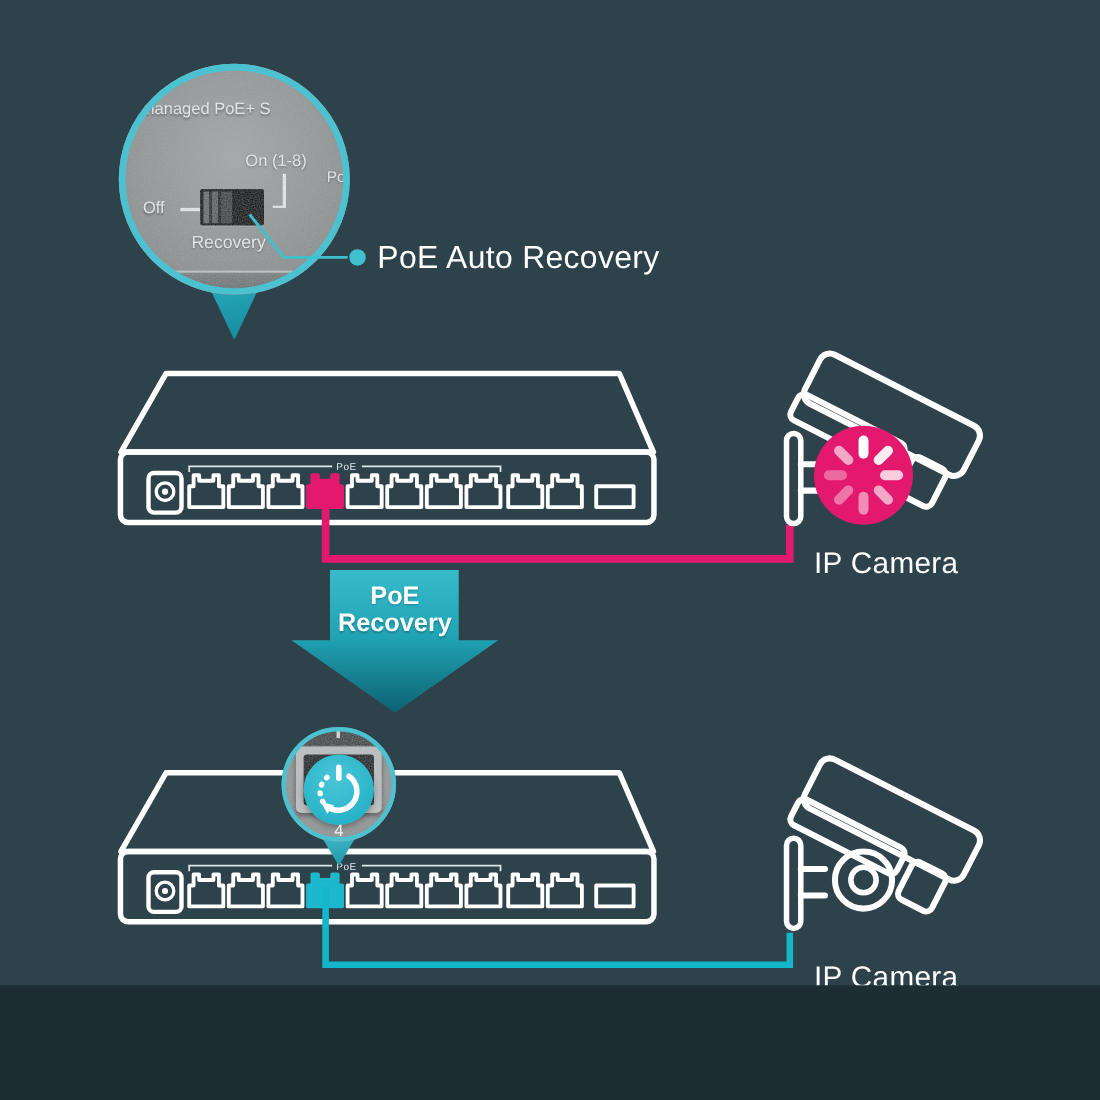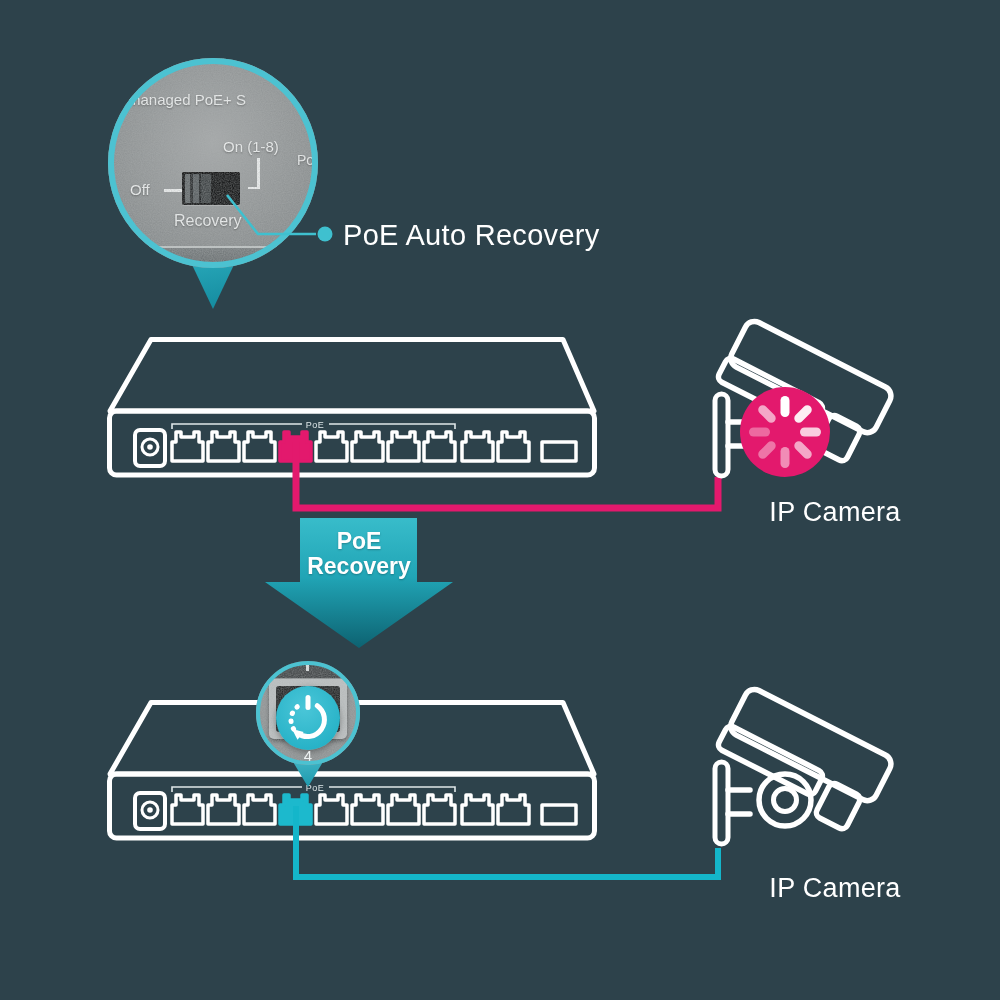--- a/index.html
+++ b/index.html
@@ -1,17 +1,17 @@
 <!DOCTYPE html>
 <html><head>
 <meta charset="utf-8">
 <style>
   html,body{margin:0;padding:0;background:#1e2d33;}
   .stage{
-    position:relative;width:1000px;height:1000px;overflow:hidden;
+    position:relative;width:1000px;height:896px;overflow:hidden;
     background:#2d424b;
     font-family:"Liberation Sans", sans-serif;
     -webkit-font-smoothing:antialiased;
   }
   .abs{position:absolute;}
   svg{display:block;overflow:visible;}
   
   .z1{z-index:1}.z2{z-index:2}.z3{z-index:3}.z4{z-index:4}
 
   
@@ -46,21 +46,21 @@
   
   .sw-stroke{stroke:#ffffff;fill:none;stroke-linejoin:round;stroke-linecap:round;}
   .rj45use{stroke:#ffffff;stroke-width:3.5;fill:none;stroke-linejoin:round;}
   .rj45use.p4pink{stroke:#e3196d;fill:#e3196d;}
   .rj45use.p4teal{stroke:#1cb9cd;fill:#1cb9cd;}
   .poe-bracket{stroke:#dfe7e9;stroke-width:1.6;fill:none;}
   .poe-bracket-text{fill:#dfe7e9;font-family:"Liberation Sans",sans-serif;font-size:9px;letter-spacing:.5px;}
 
   
   .cam-stroke{stroke:#ffffff;fill:none;stroke-linejoin:round;stroke-linecap:round;}
-  .cam-label{position:absolute;width:190px;text-align:center;color:#ffffff;font-size:27px;letter-spacing:.3px;}
+  .cam-label{position:absolute;width:190px;color:#ffffff;font-size:27px;letter-spacing:.3px;}
 
   
   .arrow{
     position:absolute;left:265px;top:518px;width:188px;height:130px;
     clip-path:polygon(35px 0,152px 0,152px 64px,188px 64px,94px 130px,0 64px,35px 64px);
     background:linear-gradient(180deg,#38bcca 0%,#21a5b6 45%,#0d6271 100%);
   }
   .arrow-text{margin-top:11px;text-align:center;color:#ffffff;font-weight:bold;font-size:23px;line-height:25px;
     text-shadow:0 1px 2px rgba(0,0,0,.25);}
 

